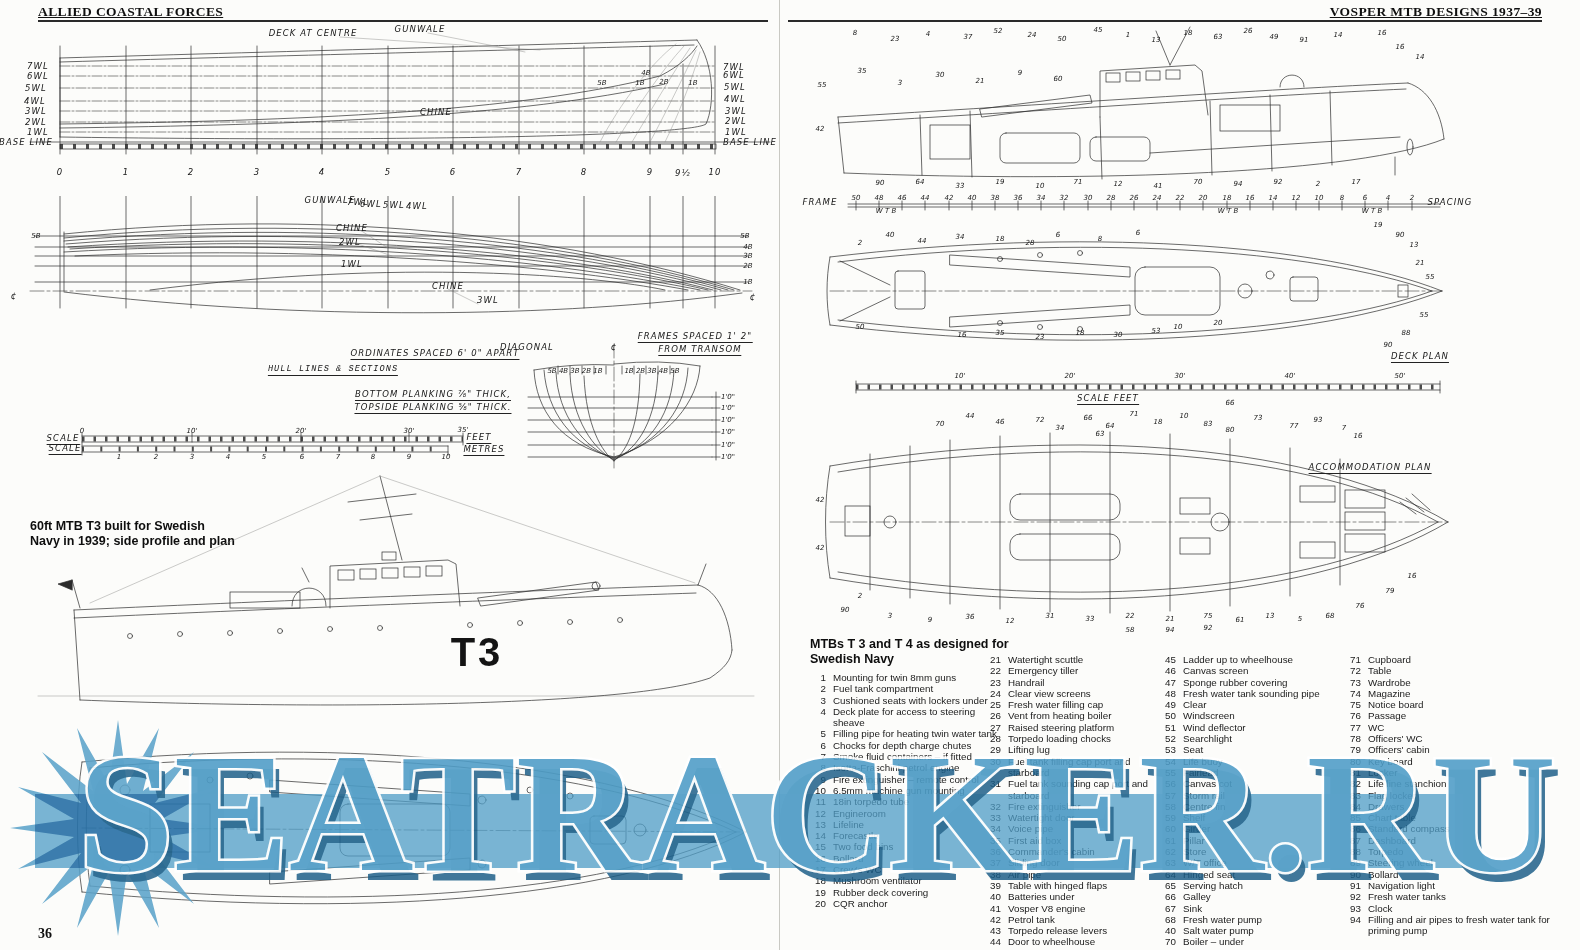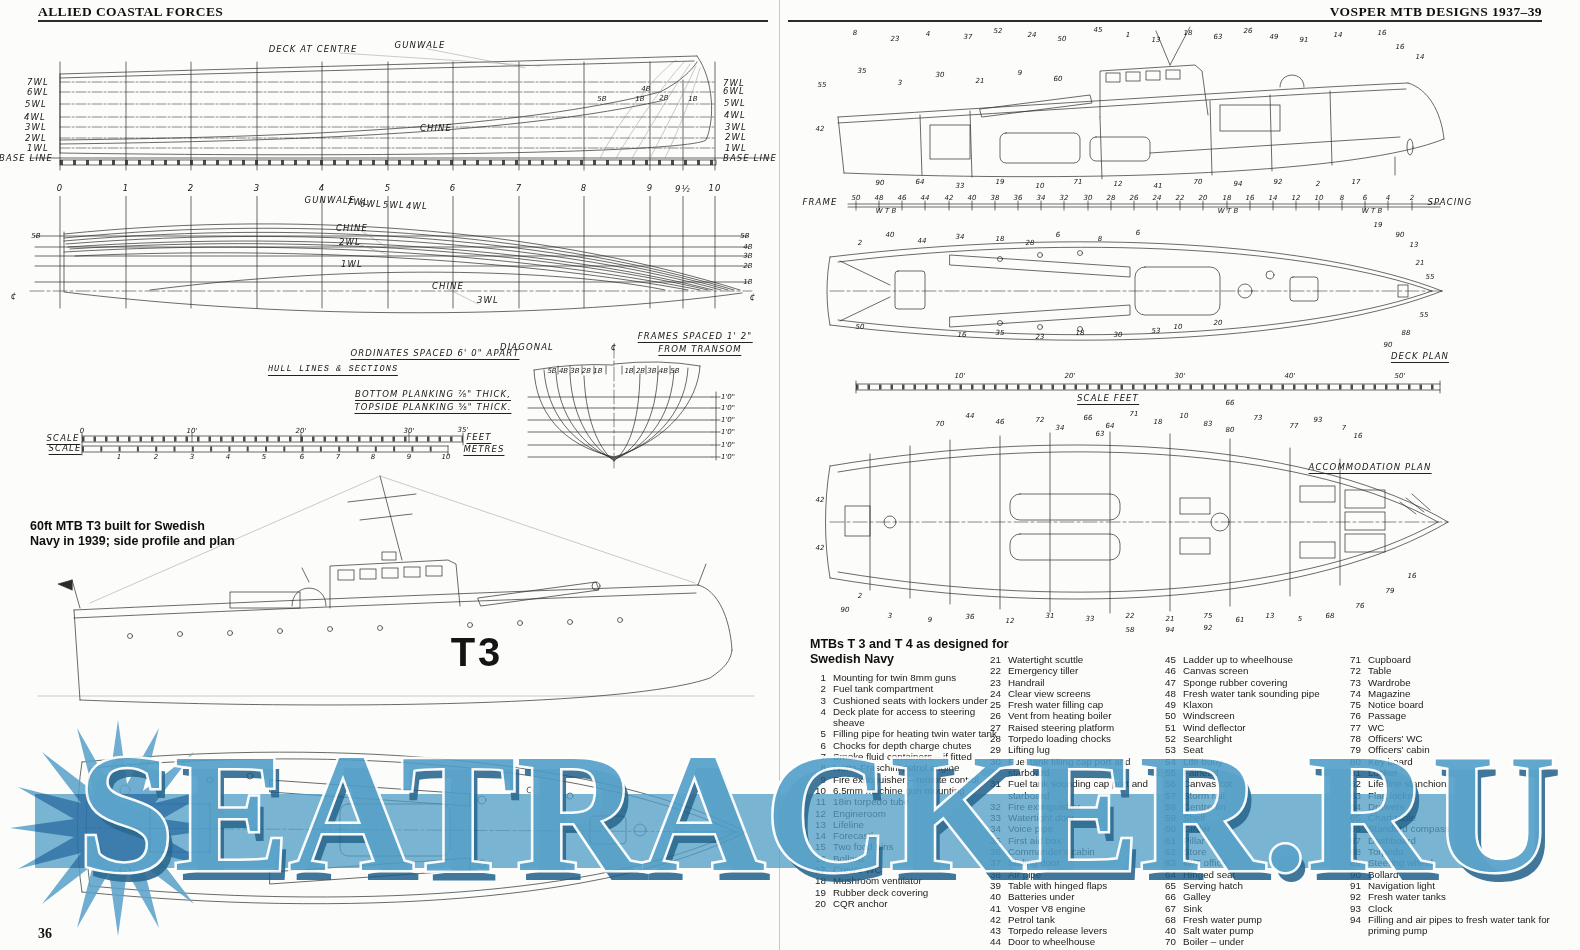--- a/index.html
+++ b/index.html
@@ -1,18 +1,18 @@
 <!DOCTYPE html>
 <html><head>
 <meta charset="utf-8">
 <style>
   html,body{margin:0;padding:0;}
   .sheet{position:relative;width:1580px;height:950px;background:#fcfcfa;overflow:hidden;
          font-family:"Liberation Sans",sans-serif;color:#111;}
-  .hdr{position:absolute;top:4px;font:bold 13.5px "Liberation Serif",serif;letter-spacing:.4px;color:#101010;}
+  .hdr{position:absolute;top:4px;font:bold 13.5px "Liberation Serif",serif;letter-spacing:.4px;color:#101010;text-decoration:underline;}
   .hdr-rule{position:absolute;top:20px;height:2px;background:#2a2a2a;}
   .gutter{position:absolute;left:779px;top:0;width:1px;height:950px;background:#c9c9c3;}
   .pagenum{position:absolute;left:38px;top:926px;font:bold 14px "Liberation Serif",serif;}
   .cap{position:absolute;font:bold 12.5px "Liberation Sans",sans-serif;line-height:15px;color:#0e0e0e;}
   .dwg{position:absolute;}
   .dwg svg{position:absolute;left:0;top:0;}
   .dwg svg *{stroke:#2b2b2b;stroke-width:.7;fill:none;stroke-linecap:round;}
   .dwg svg .lt{stroke:#8b8b88;stroke-width:.45;}
   .dwg svg .dk{stroke-dasharray:10 2 2 2;stroke-width:.55;}
   .dwg svg .cl{stroke-dasharray:14 3 3 3;stroke-width:.55;}
@@ -40,21 +40,21 @@
 <body>
 
 <div class="sheet">
 
   <div class="hdr" style="left:38px">ALLIED COASTAL FORCES</div>
   <div class="hdr-rule" style="left:38px;width:730px"></div>
   <div class="hdr" style="right:38px">VOSPER MTB DESIGNS 1937–39</div>
   <div class="hdr-rule" style="left:788px;width:754px"></div>
   <div class="gutter"></div>
 
-  <div class="dwg" style="left:0;top:40px;width:775px;height:158px">
+  <div class="dwg" style="left:0;top:24px;width:775px;height:158px">
     <svg width="775" height="158" viewBox="0 0 775 158">
       <g class="lt">
         <line x1="60" y1="22" x2="60" y2="130"></line>
           <line x1="126" y1="22" x2="126" y2="130"></line>
         <line x1="191" y1="22" x2="191" y2="130"></line>
           <line x1="257" y1="22" x2="257" y2="130"></line>
         <line x1="322" y1="22" x2="322" y2="130"></line>
           <line x1="388" y1="22" x2="388" y2="130"></line>
         <line x1="453" y1="22" x2="453" y2="130"></line>
           <line x1="519" y1="22" x2="519" y2="130"></line>
@@ -836,21 +836,21 @@
       <div class="pl-item">
         <span class="pl-n">47</span>
         <span class="pl-t">Sponge rubber covering</span>
       </div>
       <div class="pl-item">
         <span class="pl-n">48</span>
         <span class="pl-t">Fresh water tank sounding pipe</span>
       </div>
       <div class="pl-item">
         <span class="pl-n">49</span>
-        <span class="pl-t">Klaxon</span>
+        <span class="pl-t">Clear</span>
       </div>
       <div class="pl-item">
         <span class="pl-n">50</span>
         <span class="pl-t">Windscreen</span>
       </div>
       <div class="pl-item">
         <span class="pl-n">51</span>
         <span class="pl-t">Wind deflector</span>
       </div>
       <div class="pl-item">

